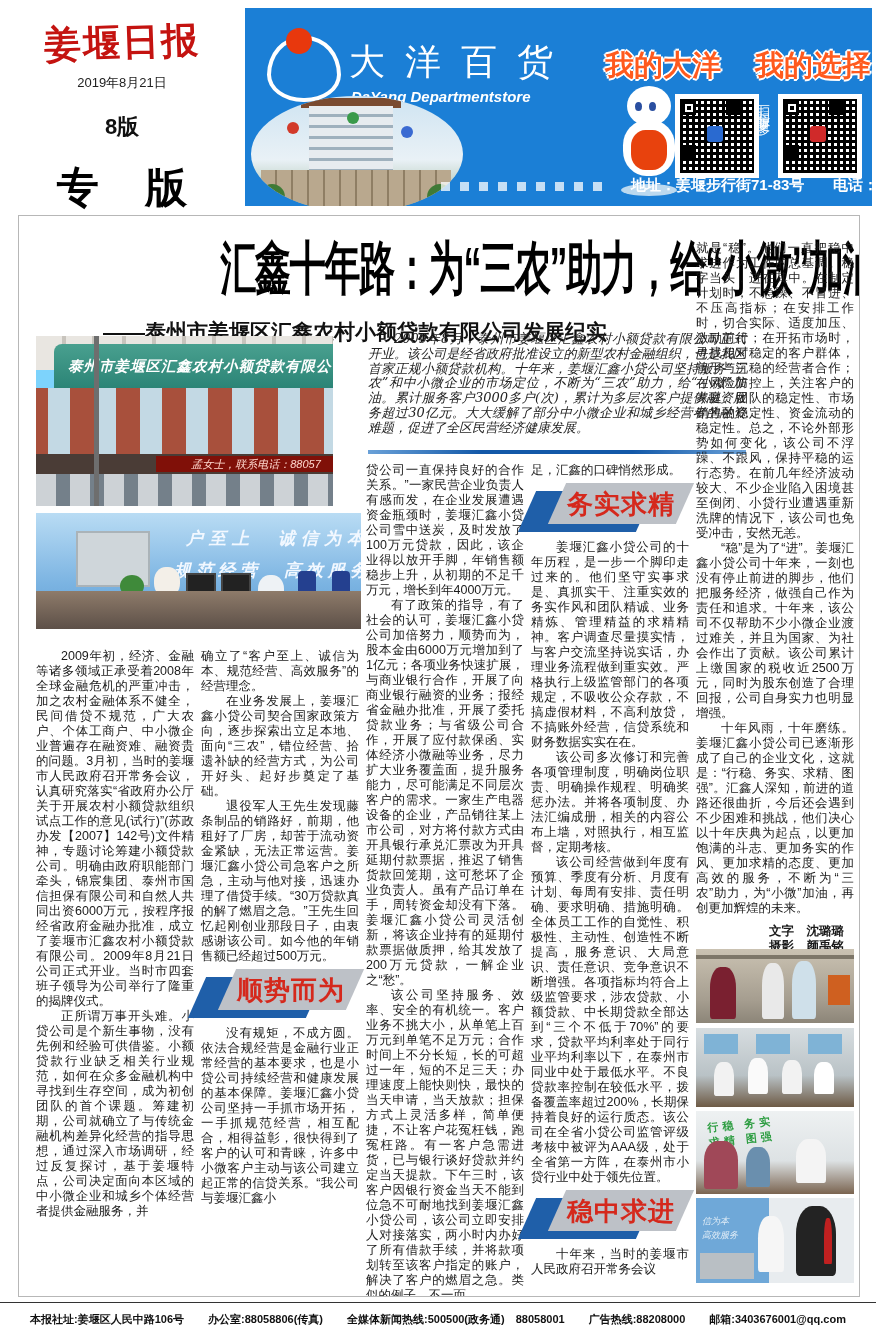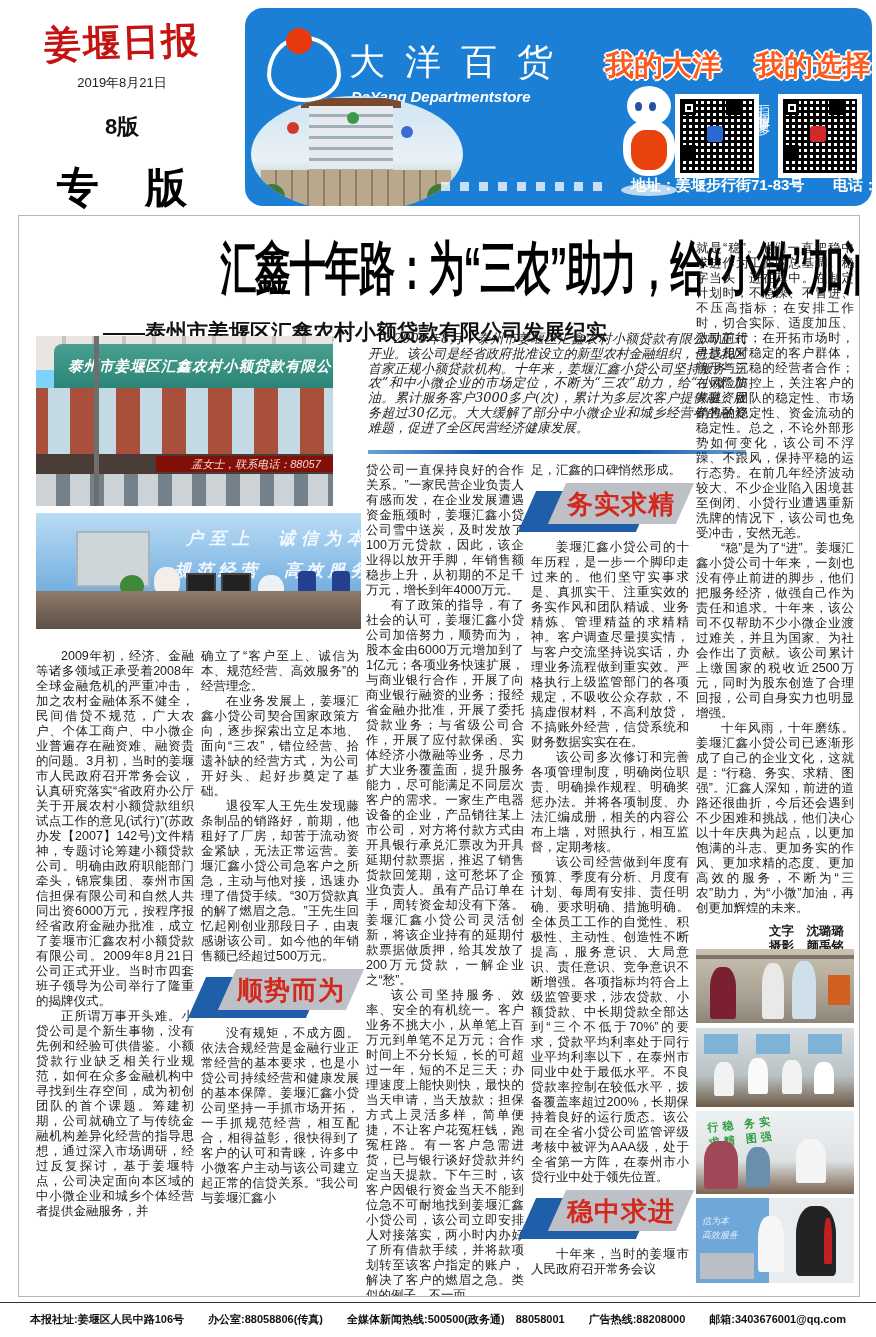--- a/index.html
+++ b/index.html
@@ -11,21 +11,21 @@
   .mh-title{margin-top:18px;font-family:"DejaVu Serif",serif;font-weight:bold;
             font-size:37px;color:#c41310;transform:rotate(-2deg);letter-spacing:2px;}
   .mh-date{margin-top:6px;font-size:13px;color:#222;}
   .mh-page{margin-top:20px;font-size:22px;font-weight:bold;color:#111;}
   .mh-section{margin-top:18px;font-family:"DejaVu Serif",serif;font-weight:bold;
               font-size:42px;letter-spacing:16px;text-indent:16px;color:#000;}
   .mh-small{margin-top:6px;font-family:"DejaVu Serif",serif;font-size:11.5px;color:#222;line-height:16px;}
 
   
   .ad{position:absolute;left:245px;top:8px;width:627px;height:198px;background:#1b7fd6;
-      border-radius:18px;overflow:hidden;}
+      border-radius:0;overflow:hidden;}
   .ad-logo{position:absolute;left:22px;top:28px;width:66px;height:58px;border:4px solid #fff;
            border-radius:48% 48% 50% 50%/60% 60% 42% 42%;}
   .ad-logo-dot{position:absolute;left:41px;top:20px;width:26px;height:26px;border-radius:50%;background:#e8380d;}
   .ad-name{position:absolute;left:104px;top:30px;width:240px;color:#fff;font-size:36px;
            letter-spacing:20px;font-weight:400;white-space:nowrap;}
   .ad-name-en{position:absolute;left:106px;top:80px;color:#fff;font-size:15px;font-weight:bold;font-style:italic;}
   .ad-slogan{position:absolute;left:360px;top:38px;width:250px;text-align:center;color:#ff5a1e;
              font-size:29px;font-weight:bold;white-space:nowrap;
              text-shadow:-2px 0 #fff,2px 0 #fff,0 -2px #fff,0 2px #fff,1px 1px #fff,-1px -1px #fff;}
   .ad-slogan .gap{display:inline-block;width:34px;}

